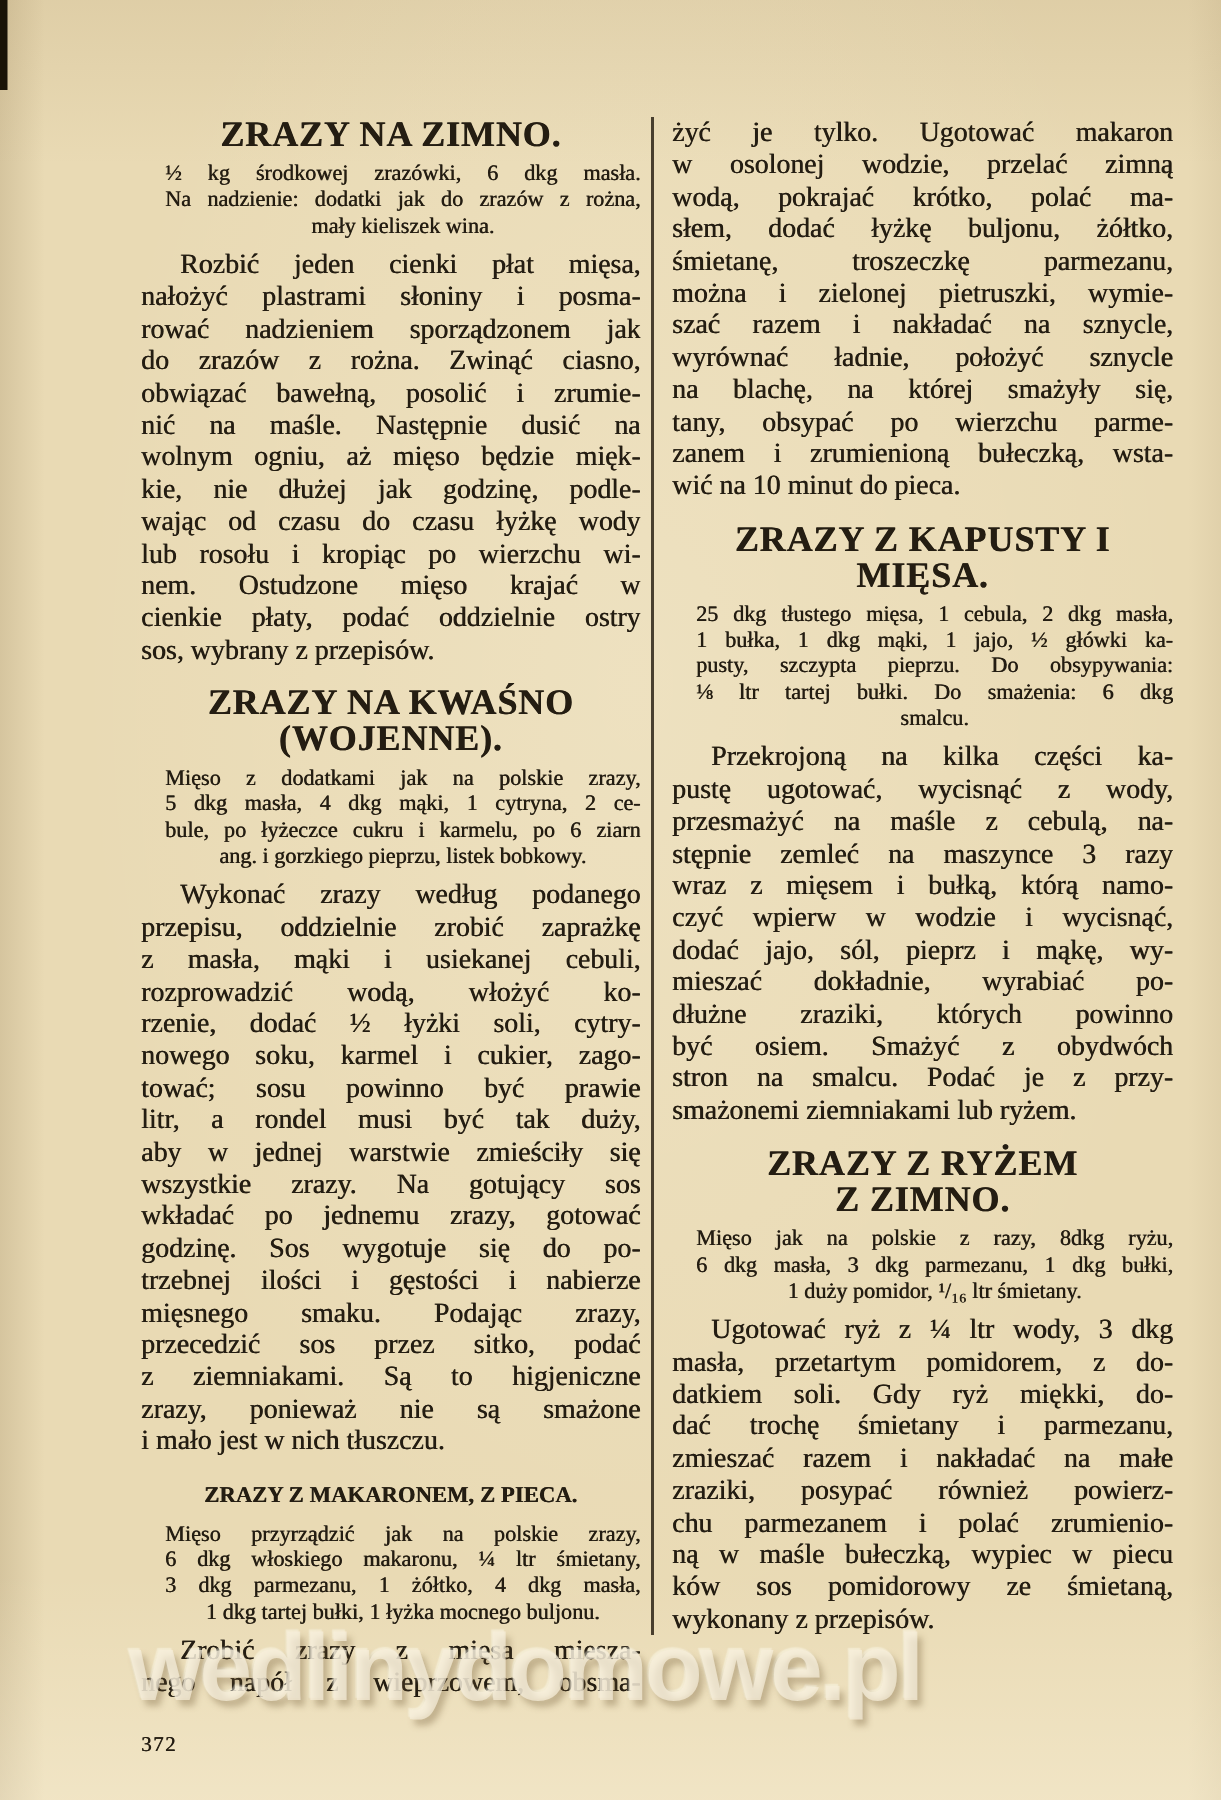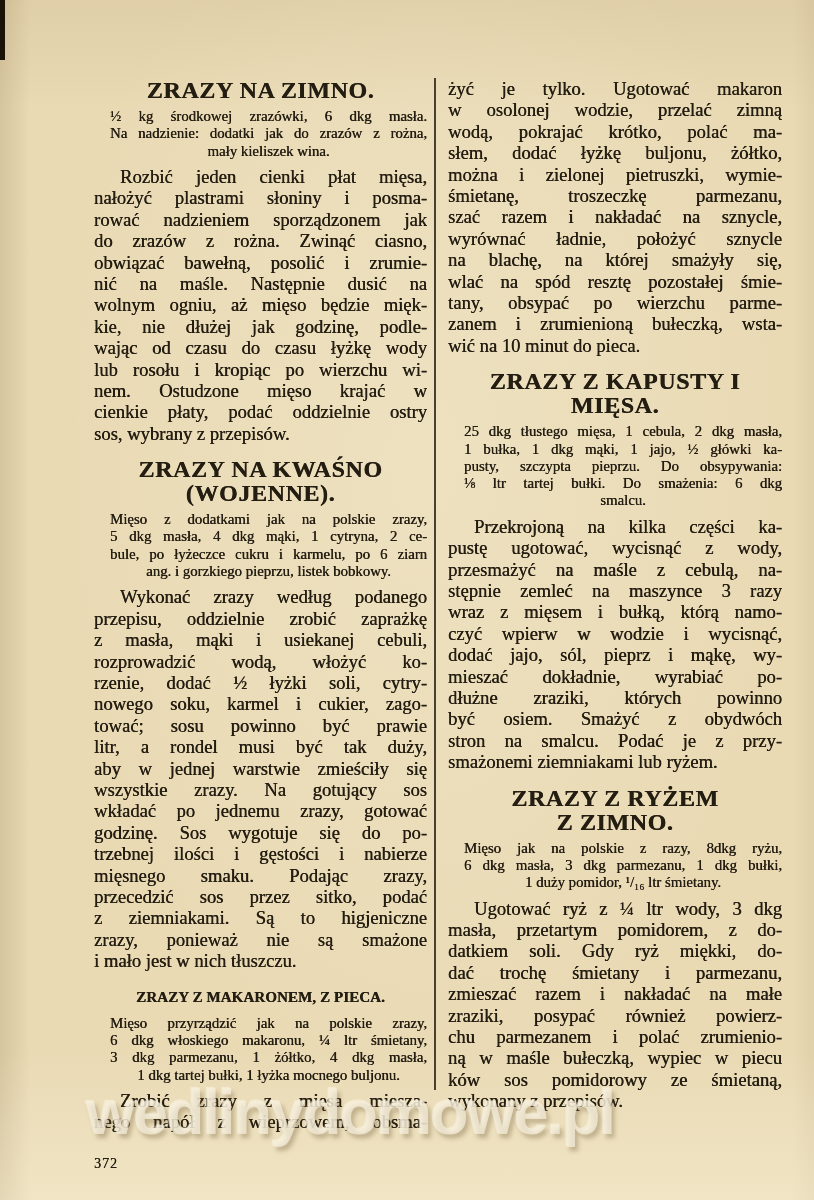--- a/index.html
+++ b/index.html
@@ -147,26 +147,25 @@
     </div>
 
   <div class="divider"></div>
 
   <div class="col col-right">
       <div class="block paragraph">
         <div class="ln">żyć je tylko. Ugotować makaron</div>
         <div class="ln">w osolonej wodzie, przelać zimną</div>
         <div class="ln">wodą, pokrajać krótko, polać ma-</div>
         <div class="ln">słem, dodać łyżkę buljonu, żółtko,</div>
+        <div class="ln">śmietanę, troszeczkę parmezanu,</div>
         <div class="ln">można i zielonej pietruszki, wymie-</div>
-        <div class="ln">śmietanę, troszeczkę parmezanu,</div>
         <div class="ln">szać razem i nakładać na sznycle,</div>
         <div class="ln">wyrównać ładnie, położyć sznycle</div>
         <div class="ln">na blachę, na której smażyły się,</div>
-        <div class="ln">wlać na spód resztę pozostałej śmie-</div>
         <div class="ln">tany, obsypać po wierzchu parme-</div>
         <div class="ln">zanem i zrumienioną bułeczką, wsta-</div>
         <div class="ln">wić na 10 minut do pieca.</div>
       </div>
       <div class="block heading">
         <div class="ln">ZRAZY Z KAPUSTY I MIĘSA.</div>
       </div>
       <div class="block ingredients">
         <div class="ln">25 dkg tłustego mięsa, 1 cebula, 2 dkg masła,</div>
         <div class="ln">1 bułka, 1 dkg mąki, 1 jajo, ½ główki ka-</div>

